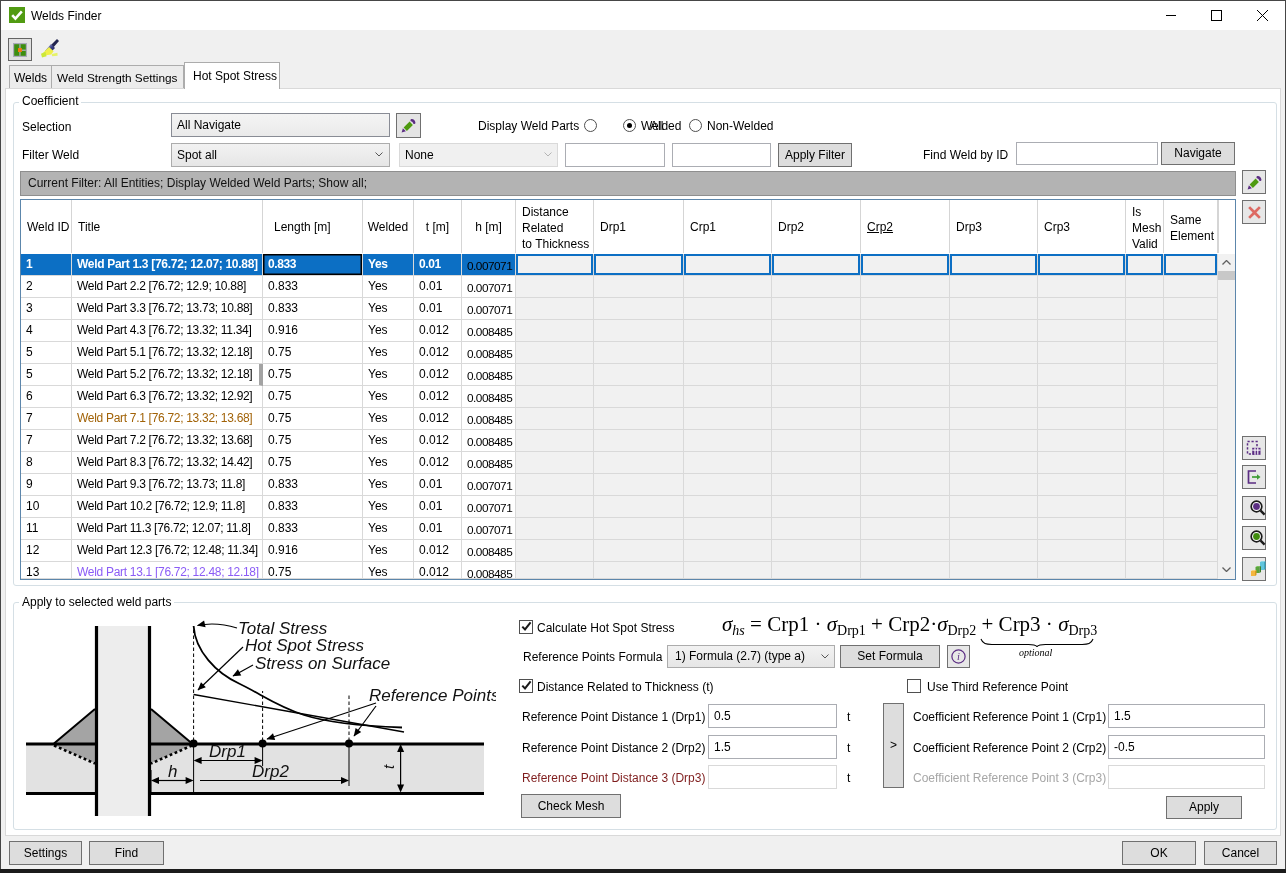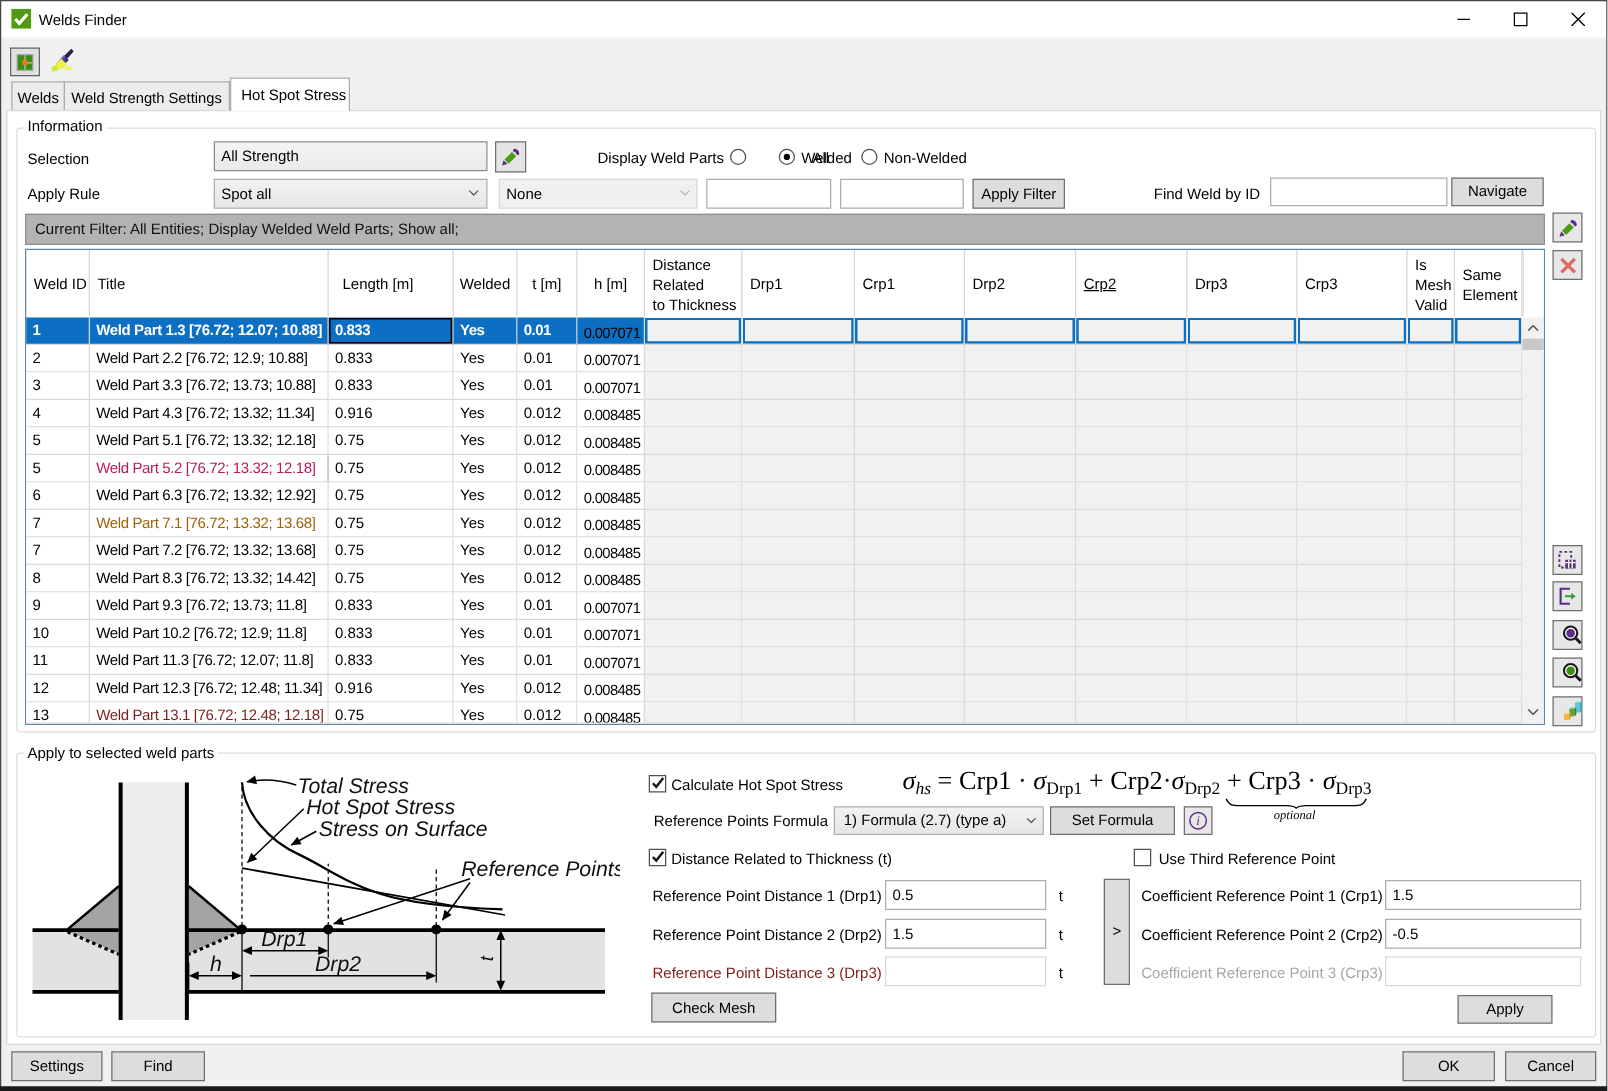--- a/index.html
+++ b/index.html
@@ -55,38 +55,38 @@
 <polygon points="10.8,15 16.4,13.8 16.6,16.8 11,17.2" fill="#e6f26a"></polygon>
     </svg>
 <div class="abs" style="left:9px;top:65px;width:43px;height:24px;background:#ececec;border:1px solid #acacac;border-bottom:none"></div>
 <div class="abs lbl" style="left:14px;top:71px;">Welds</div>
 <div class="abs" style="left:51px;top:65px;width:133px;height:24px;background:#ececec;border:1px solid #acacac;border-bottom:none"></div>
 <div class="abs lbl" style="left:57px;top:71px;font-size:11.8px">Weld Strength Settings</div>
 <div class="abs" style="left:5px;top:88px;width:1276px;height:748px;background:#fff;border:1px solid #d9d9d9"></div>
 <div class="abs" style="left:184px;top:62px;width:96px;height:27px;background:#fff;border:1px solid #acacac;border-bottom:none;z-index:2"></div>
 <div class="abs lbl" style="left:193px;top:69px;z-index:3">Hot Spot Stress</div>
 <div class="gb" style="left:13px;top:102px;width:1264px;height:484px"></div>
-<div class="gbl" style="left:19px;top:95px">Information</div>
+<div class="gbl" style="left:19px;top:95px">Coefficient</div>
 <div class="abs lbl" style="left:22px;top:120px;">Selection</div>
-<div class="abs" style="left:171px;top:113px;width:219px;height:24px;background:linear-gradient(#f4f4f4,#eaeaea);border:1px solid #898c95;font-size:12px;line-height:22px;padding-left:5px">All Strength</div>
+<div class="abs" style="left:171px;top:113px;width:219px;height:24px;background:linear-gradient(#f4f4f4,#eaeaea);border:1px solid #898c95;font-size:12px;line-height:22px;padding-left:5px">All Navigate</div>
 <div class="abs" style="left:396px;top:113px;width:25px;height:25px;background:#e4e4e4;border:1px solid #707070"></div>
 <svg class="abs" style="left:400px;top:117px" width="17" height="17" viewBox="0 0 17 17">
 <polygon points="1.6,15.4 2.9,11.2 5.9,14.2" fill="#5b2d83"></polygon>
 <polygon points="3.6,10.6 9.6,4.6 12.9,7.9 6.9,13.9" fill="#4e9a10"></polygon>
 <path d="M11.7,3.3 Q13.7,3.5 14.2,5.7" stroke="#5b2d83" stroke-width="2.5" fill="none" stroke-linecap="round"></path>
     </svg>
 <div class="abs lbl" style="left:478px;top:119px;">Display Weld Parts</div>
 <div class="rd" style="left:584px;top:119px"></div>
 <div class="abs lbl" style="left:602px;top:119px;margin-left:48px;">All</div>
 <div class="rd" style="left:623px;top:119px"></div>
 <div class="abs" style="left:627px;top:123px;width:5px;height:5px;background:#000;border-radius:50%;z-index:2"></div>
 <div class="abs lbl" style="left:641px;top:119px;">Welded</div>
 <div class="rd" style="left:689px;top:119px"></div>
 <div class="abs lbl" style="left:707px;top:119px;">Non-Welded</div>
-<div class="abs lbl" style="left:22px;top:148px;">Apply Rule</div>
+<div class="abs lbl" style="left:22px;top:148px;">Filter Weld</div>
 <div class="abs" style="left:171px;top:143px;width:219px;height:24px;background:linear-gradient(#f2f2f2,#e6e6e6);border:1px solid #acacac;font-size:12px;line-height:22px;padding-left:5px">Spot all</div>
 <svg class="abs" style="left:375px;top:152px" width="8" height="5" viewBox="0 0 8 5">
 <path d="M0.5,0.5 L4,4 L7.5,0.5" stroke="#565656" stroke-width="1" fill="none"></path>
     </svg>
 <div class="abs" style="left:399px;top:143px;width:159px;height:24px;background:#f0f0f0;border:1px solid #d9d9d9;font-size:12px;line-height:22px;padding-left:5px">None</div>
 <svg class="abs" style="left:544px;top:152px" width="8" height="5" viewBox="0 0 8 5">
 <path d="M0.5,0.5 L4,4 L7.5,0.5" stroke="#b4b4b4" stroke-width="1" fill="none"></path>
     </svg>
 <div class="tb" style="left:565px;top:143px;width:100px;height:24px"></div>
 <div class="tb" style="left:672px;top:143px;width:99px;height:24px"></div>
@@ -191,21 +191,21 @@
 <div class="cell" style="left:516px;top:342px;width:78px;height:22px;border-right:1px solid #d9d9d9;border-bottom:1px solid #d9d9d9;background:#f1f1f1;"></div>
 <div class="cell" style="left:594px;top:342px;width:90px;height:22px;border-right:1px solid #d9d9d9;border-bottom:1px solid #d9d9d9;background:#f1f1f1;"></div>
 <div class="cell" style="left:684px;top:342px;width:88px;height:22px;border-right:1px solid #d9d9d9;border-bottom:1px solid #d9d9d9;background:#f1f1f1;"></div>
 <div class="cell" style="left:772px;top:342px;width:89px;height:22px;border-right:1px solid #d9d9d9;border-bottom:1px solid #d9d9d9;background:#f1f1f1;"></div>
 <div class="cell" style="left:861px;top:342px;width:89px;height:22px;border-right:1px solid #d9d9d9;border-bottom:1px solid #d9d9d9;background:#f1f1f1;"></div>
 <div class="cell" style="left:950px;top:342px;width:88px;height:22px;border-right:1px solid #d9d9d9;border-bottom:1px solid #d9d9d9;background:#f1f1f1;"></div>
 <div class="cell" style="left:1038px;top:342px;width:88px;height:22px;border-right:1px solid #d9d9d9;border-bottom:1px solid #d9d9d9;background:#f1f1f1;"></div>
 <div class="cell" style="left:1126px;top:342px;width:38px;height:22px;border-right:1px solid #d9d9d9;border-bottom:1px solid #d9d9d9;background:#f1f1f1;"></div>
 <div class="cell" style="left:1164px;top:342px;width:54px;height:22px;border-right:1px solid #d9d9d9;border-bottom:1px solid #d9d9d9;background:#f1f1f1;"></div>
 <div class="cell" style="left:21px;top:364px;width:51px;height:22px;border-right:1px solid #d9d9d9;border-bottom:1px solid #d9d9d9;background:#fff;color:#000;">5</div>
-<div class="cell" style="left:72px;top:364px;width:191px;height:22px;border-right:1px solid #a3a3a3;border-bottom:1px solid #d9d9d9;background:#fff;color:#be185d;letter-spacing:-0.3px;">Weld Part 5.2 [76.72; 13.32; 12.18]</div>
+<div class="cell" style="left:72px;top:364px;width:191px;height:22px;border-right:4px solid #a3a3a3;border-bottom:1px solid #d9d9d9;background:#fff;color:#000000;letter-spacing:-0.3px;">Weld Part 5.2 [76.72; 13.32; 12.18]</div>
 <div class="cell" style="left:263px;top:364px;width:100px;height:22px;border-right:1px solid #d9d9d9;border-bottom:1px solid #d9d9d9;background:#fff;color:#000;">0.75</div>
 <div class="cell" style="left:363px;top:364px;width:51px;height:22px;border-right:1px solid #d9d9d9;border-bottom:1px solid #d9d9d9;background:#fff;color:#000;">Yes</div>
 <div class="cell" style="left:414px;top:364px;width:48px;height:22px;border-right:1px solid #d9d9d9;border-bottom:1px solid #d9d9d9;background:#fff;color:#000;">0.012</div>
 <div class="cell" style="left:462px;top:364px;width:54px;height:22px;border-right:1px solid #d9d9d9;border-bottom:1px solid #d9d9d9;background:#fff;color:#000;padding-top:4px;line-height:17px;font-size:11.8px;letter-spacing:-0.5px;">0.008485</div>
 <div class="cell" style="left:516px;top:364px;width:78px;height:22px;border-right:1px solid #d9d9d9;border-bottom:1px solid #d9d9d9;background:#f1f1f1;"></div>
 <div class="cell" style="left:594px;top:364px;width:90px;height:22px;border-right:1px solid #d9d9d9;border-bottom:1px solid #d9d9d9;background:#f1f1f1;"></div>
 <div class="cell" style="left:684px;top:364px;width:88px;height:22px;border-right:1px solid #d9d9d9;border-bottom:1px solid #d9d9d9;background:#f1f1f1;"></div>
 <div class="cell" style="left:772px;top:364px;width:89px;height:22px;border-right:1px solid #d9d9d9;border-bottom:1px solid #d9d9d9;background:#f1f1f1;"></div>
 <div class="cell" style="left:861px;top:364px;width:89px;height:22px;border-right:1px solid #d9d9d9;border-bottom:1px solid #d9d9d9;background:#f1f1f1;"></div>
 <div class="cell" style="left:950px;top:364px;width:88px;height:22px;border-right:1px solid #d9d9d9;border-bottom:1px solid #d9d9d9;background:#f1f1f1;"></div>
@@ -326,21 +326,21 @@
 <div class="cell" style="left:516px;top:540px;width:78px;height:22px;border-right:1px solid #d9d9d9;border-bottom:1px solid #d9d9d9;background:#f1f1f1;"></div>
 <div class="cell" style="left:594px;top:540px;width:90px;height:22px;border-right:1px solid #d9d9d9;border-bottom:1px solid #d9d9d9;background:#f1f1f1;"></div>
 <div class="cell" style="left:684px;top:540px;width:88px;height:22px;border-right:1px solid #d9d9d9;border-bottom:1px solid #d9d9d9;background:#f1f1f1;"></div>
 <div class="cell" style="left:772px;top:540px;width:89px;height:22px;border-right:1px solid #d9d9d9;border-bottom:1px solid #d9d9d9;background:#f1f1f1;"></div>
 <div class="cell" style="left:861px;top:540px;width:89px;height:22px;border-right:1px solid #d9d9d9;border-bottom:1px solid #d9d9d9;background:#f1f1f1;"></div>
 <div class="cell" style="left:950px;top:540px;width:88px;height:22px;border-right:1px solid #d9d9d9;border-bottom:1px solid #d9d9d9;background:#f1f1f1;"></div>
 <div class="cell" style="left:1038px;top:540px;width:88px;height:22px;border-right:1px solid #d9d9d9;border-bottom:1px solid #d9d9d9;background:#f1f1f1;"></div>
 <div class="cell" style="left:1126px;top:540px;width:38px;height:22px;border-right:1px solid #d9d9d9;border-bottom:1px solid #d9d9d9;background:#f1f1f1;"></div>
 <div class="cell" style="left:1164px;top:540px;width:54px;height:22px;border-right:1px solid #d9d9d9;border-bottom:1px solid #d9d9d9;background:#f1f1f1;"></div>
 <div class="cell" style="left:21px;top:562px;width:51px;height:17px;border-right:1px solid #d9d9d9;border-bottom:1px solid #d9d9d9;background:#fff;color:#000;">13</div>
-<div class="cell" style="left:72px;top:562px;width:191px;height:17px;border-right:1px solid #d9d9d9;border-bottom:1px solid #d9d9d9;background:#fff;color:#7f1d1d;letter-spacing:-0.3px;">Weld Part 13.1 [76.72; 12.48; 12.18]</div>
+<div class="cell" style="left:72px;top:562px;width:191px;height:17px;border-right:1px solid #d9d9d9;border-bottom:1px solid #d9d9d9;background:#fff;color:#8b5cf6;letter-spacing:-0.3px;">Weld Part 13.1 [76.72; 12.48; 12.18]</div>
 <div class="cell" style="left:263px;top:562px;width:100px;height:17px;border-right:1px solid #d9d9d9;border-bottom:1px solid #d9d9d9;background:#fff;color:#000;">0.75</div>
 <div class="cell" style="left:363px;top:562px;width:51px;height:17px;border-right:1px solid #d9d9d9;border-bottom:1px solid #d9d9d9;background:#fff;color:#000;">Yes</div>
 <div class="cell" style="left:414px;top:562px;width:48px;height:17px;border-right:1px solid #d9d9d9;border-bottom:1px solid #d9d9d9;background:#fff;color:#000;">0.012</div>
 <div class="cell" style="left:462px;top:562px;width:54px;height:17px;border-right:1px solid #d9d9d9;border-bottom:1px solid #d9d9d9;background:#fff;color:#000;padding-top:4px;line-height:17px;font-size:11.8px;letter-spacing:-0.5px;">0.008485</div>
 <div class="cell" style="left:516px;top:562px;width:78px;height:17px;border-right:1px solid #d9d9d9;border-bottom:1px solid #d9d9d9;background:#f1f1f1;"></div>
 <div class="cell" style="left:594px;top:562px;width:90px;height:17px;border-right:1px solid #d9d9d9;border-bottom:1px solid #d9d9d9;background:#f1f1f1;"></div>
 <div class="cell" style="left:684px;top:562px;width:88px;height:17px;border-right:1px solid #d9d9d9;border-bottom:1px solid #d9d9d9;background:#f1f1f1;"></div>
 <div class="cell" style="left:772px;top:562px;width:89px;height:17px;border-right:1px solid #d9d9d9;border-bottom:1px solid #d9d9d9;background:#f1f1f1;"></div>
 <div class="cell" style="left:861px;top:562px;width:89px;height:17px;border-right:1px solid #d9d9d9;border-bottom:1px solid #d9d9d9;background:#f1f1f1;"></div>
 <div class="cell" style="left:950px;top:562px;width:88px;height:17px;border-right:1px solid #d9d9d9;border-bottom:1px solid #d9d9d9;background:#f1f1f1;"></div>

